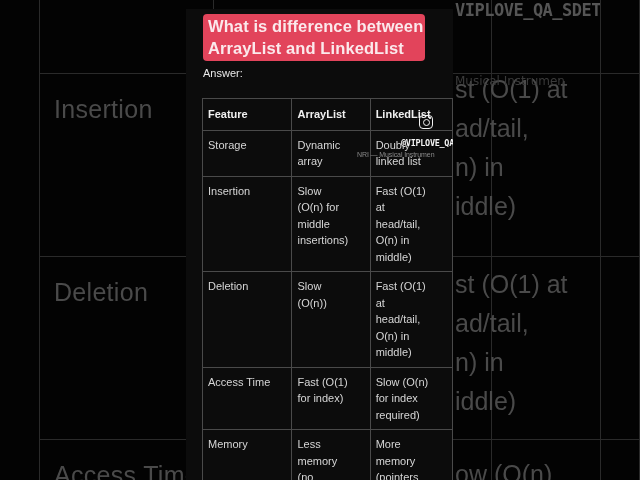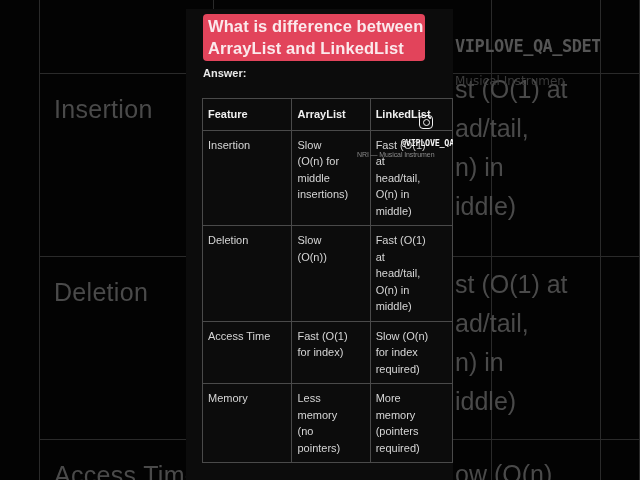--- a/index.html
+++ b/index.html
@@ -22,21 +22,21 @@
     border:1px solid #2a2a2a;
     vertical-align:top; padding:16px 14px;
     line-height:39px;
   }
   .bg-table td.c0 { width:120px; }
   .bg-table td.c1 { width:250px; }
   .bg-table td.c2 { width:120px; }
   .bg-watermark {
     position:absolute; left:455px; top:0px;
     font-family:"DejaVu Sans Mono", monospace; color:#555;
-    font-size:17px; font-weight:bold; letter-spacing:-0.5px;margin-top:36px;
+    font-size:17px; font-weight:bold; letter-spacing:-0.5px;
   }
   .bg-watermark2 {
     position:absolute; left:455px; top:30px;
     font-family:"DejaVu Sans", sans-serif; color:#3b3b3b;
     font-size:12px;
     margin-top:44px;
   }
 
   
   .video {
@@ -49,21 +49,21 @@
     background:#e2445b;
     color:#fbe9ec;
     font-weight:bold; font-size:16.5px; line-height:22px;
     padding:1px 2px 2px 5px;
     border-radius:4px;
     letter-spacing:0.1px;
   }
   .title-line { display:block; }
   .answer-label {
     position:absolute; left:17px; top:58px;
-    color:#e8e8e8; font-weight:bold; font-size:11px;
+    color:#e8e8e8; font-weight:normal; font-size:11px;
   }
   table.cmp {
     position:absolute; left:16px; top:89px;
     border-collapse:collapse;
     color:#d6d6d6; font-size:11px;
   }
   table.cmp th, table.cmp td {
     border:1px solid #4a4a4a;
     text-align:left; vertical-align:top;
     padding:6px 21px 6px 5px;
@@ -154,20 +154,25 @@
   </div>
   <div class="answer-label">Answer:</div>
 
   <table class="cmp">
     <tbody>
         <tr>
       <th class="c0">Feature</th>
       <th class="c1">ArrayList</th>
       <th class="c2">LinkedList</th>
     </tr>
+    <tr class="r-storage">
+      <td>Storage</td>
+      <td>Dynamic array</td>
+      <td>Doubly linked list</td>
+    </tr>
     <tr class="r-insert">
       <td>Insertion</td>
       <td>Slow (O(n) for middle insertions)</td>
       <td>Fast (O(1) at head/tail, O(n) in middle)</td>
     </tr>
     <tr class="r-delete">
       <td>Deletion</td>
       <td>Slow (O(n))</td>
       <td>Fast (O(1) at head/tail, O(n) in middle)</td>
     </tr>

